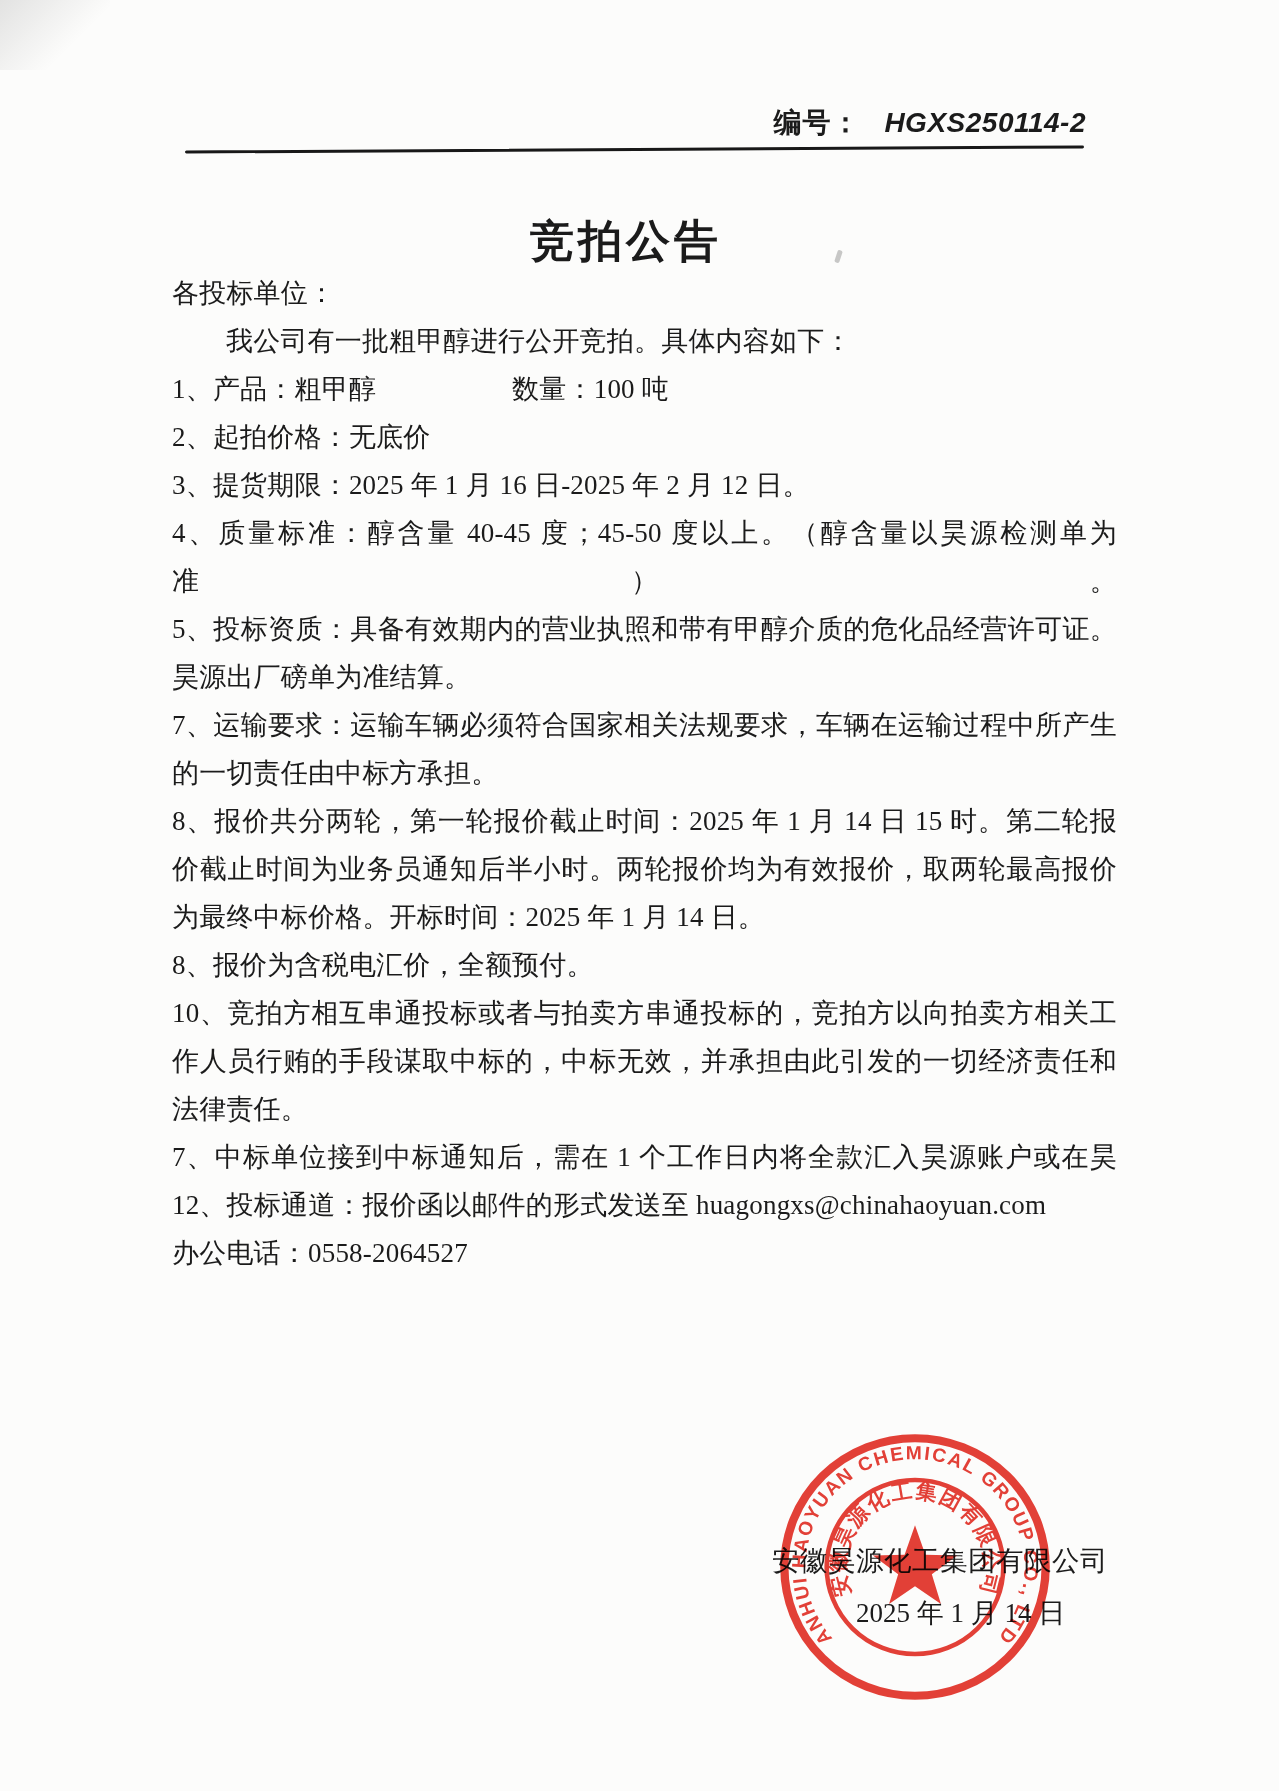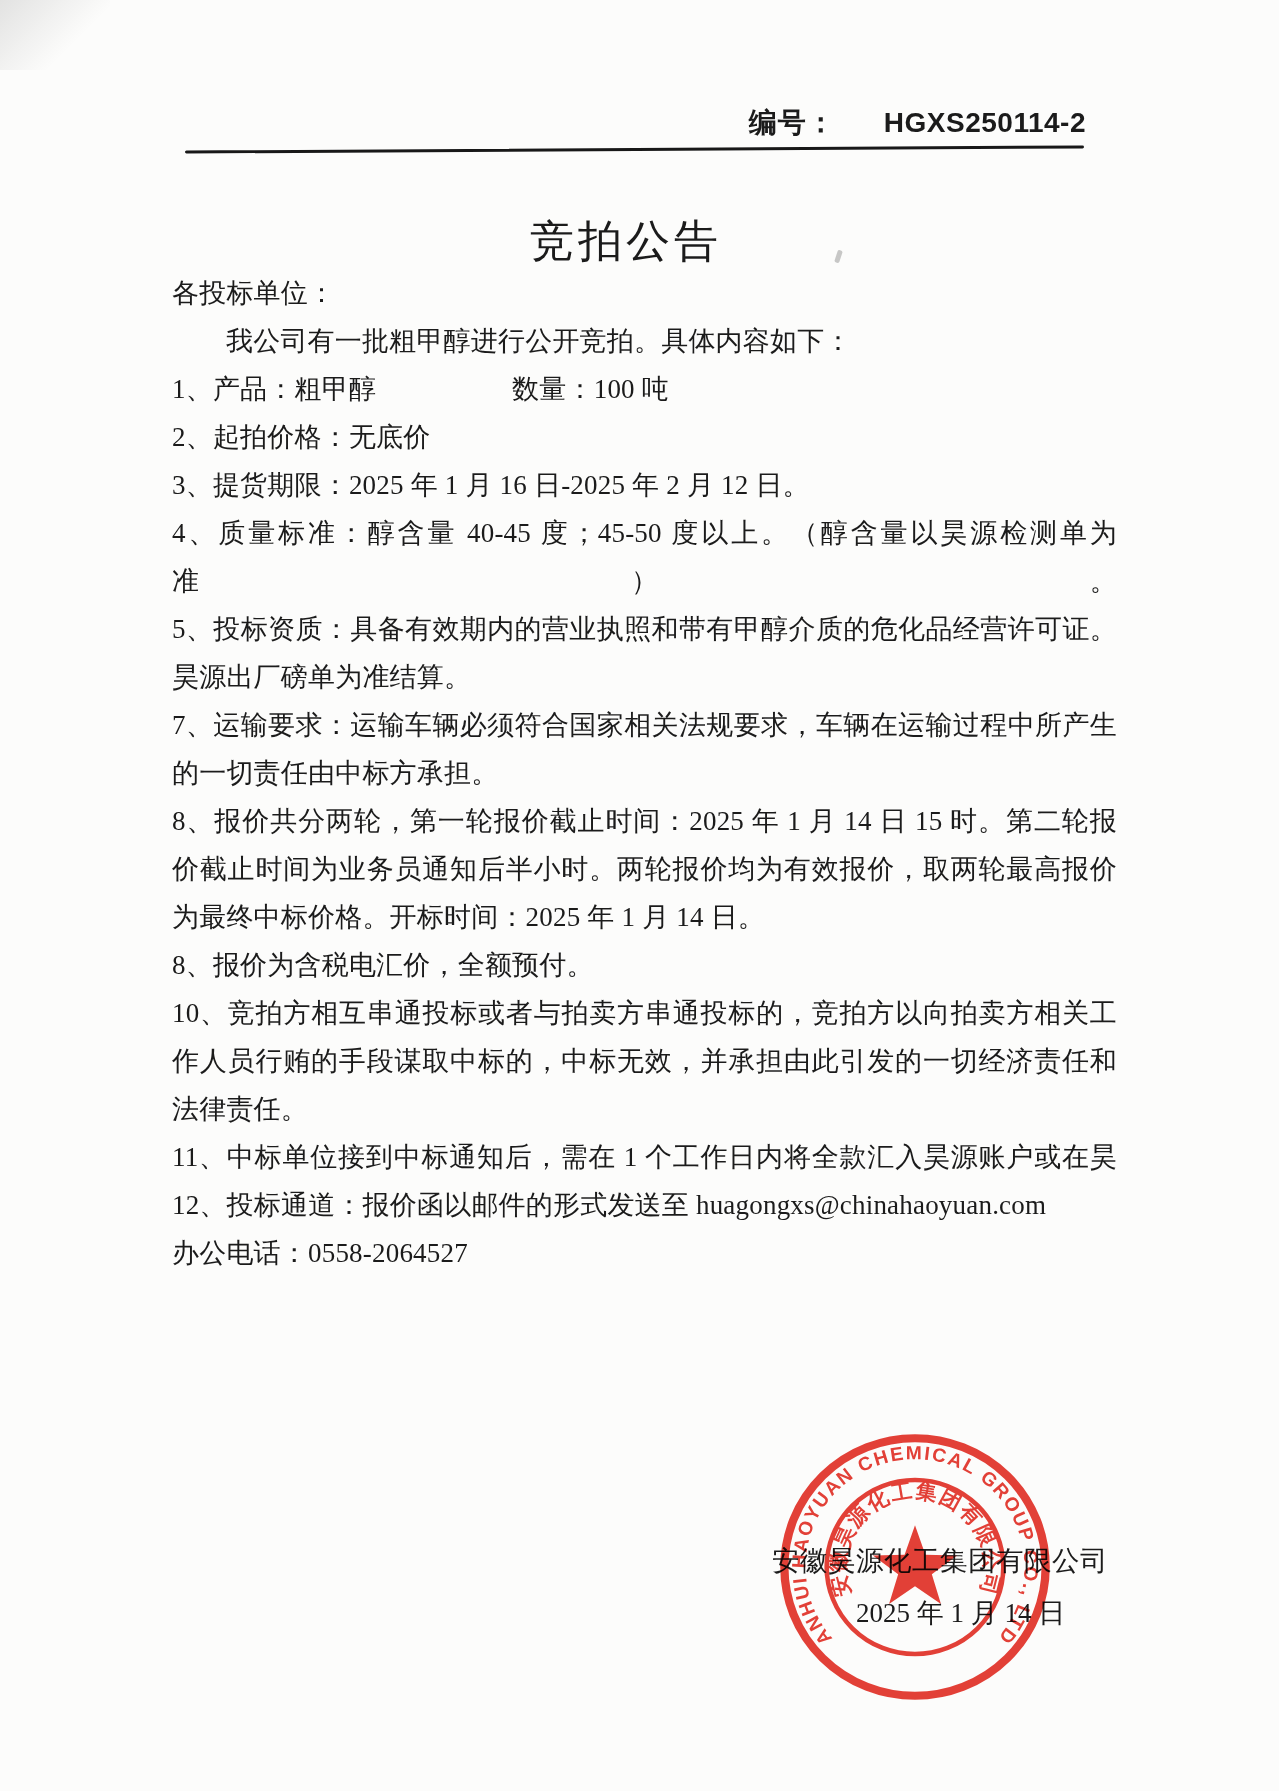--- a/index.html
+++ b/index.html
@@ -11,28 +11,28 @@
   .corner-shade{
     position:absolute;left:0;top:0;width:110px;height:70px;
     background:linear-gradient(135deg,rgba(70,70,70,.14),rgba(0,0,0,0) 65%);
     pointer-events:none;
   }
   .doc-number{
     position:absolute;top:104px;right:193px;
     font-family:"Liberation Sans","DejaVu Sans",sans-serif;
     font-weight:700;font-size:28px;letter-spacing:1px;white-space:nowrap;
   }
-  .doc-number .value{margin-left:48px;letter-spacing:.5px;}
+  .doc-number .value{margin-left:24px;letter-spacing:.5px;font-style:italic;}
   .divider{
     position:absolute;left:185px;top:148px;width:899px;height:3px;
     background:#181818;transform:rotate(-.32deg);border-radius:2px;
   }
   .page-title{
     position:absolute;left:0;top:216px;width:1252px;text-align:center;
-    font-size:44px;font-weight:400;letter-spacing:4px;line-height:52px;
+    font-size:44px;font-weight:700;letter-spacing:4px;line-height:52px;
   }
   .content{
     position:absolute;left:172px;top:269px;width:945px;
     font-size:27px;line-height:48px;letter-spacing:.2px;
   }
   .content p{margin:0;}
   .line{display:block;white-space:nowrap;}
   .fill{
     white-space:normal;text-align:justify;text-align-last:justify;
     text-justify:inter-character;
@@ -120,21 +120,21 @@
   </p>
   <p class="mt19">
     <span class="line">8、报价为含税电汇价，全额预付。</span>
   </p>
   <p class="mt17">
     <span class="line fill">10、竞拍方相互串通投标或者与拍卖方串通投标的，竞拍方以向拍卖方相关工</span>
     <span class="line fill">作人员行贿的手段谋取中标的，中标无效，并承担由此引发的一切经济责任和</span>
     <span class="line">法律责任。</span>
   </p>
   <p class="mt18">
-    <span class="line fill">11、中标单位接到中标通知后，需在 1 个工作日内将全款汇入昊源账户或在昊</span>
+    <span class="line fill">7、中标单位接到中标通知后，需在 1 个工作日内将全款汇入昊源账户或在昊</span>
   </p>
   <p class="mt12">
     <span class="line">12、投标通道：报价函以邮件的形式发送至 huagongxs@chinahaoyuan.com</span>
   </p>
 
   <p class="mt17 office-line">
     <span class="line">办公电话：0558-2064527</span>
   </p>
 </div>
 

